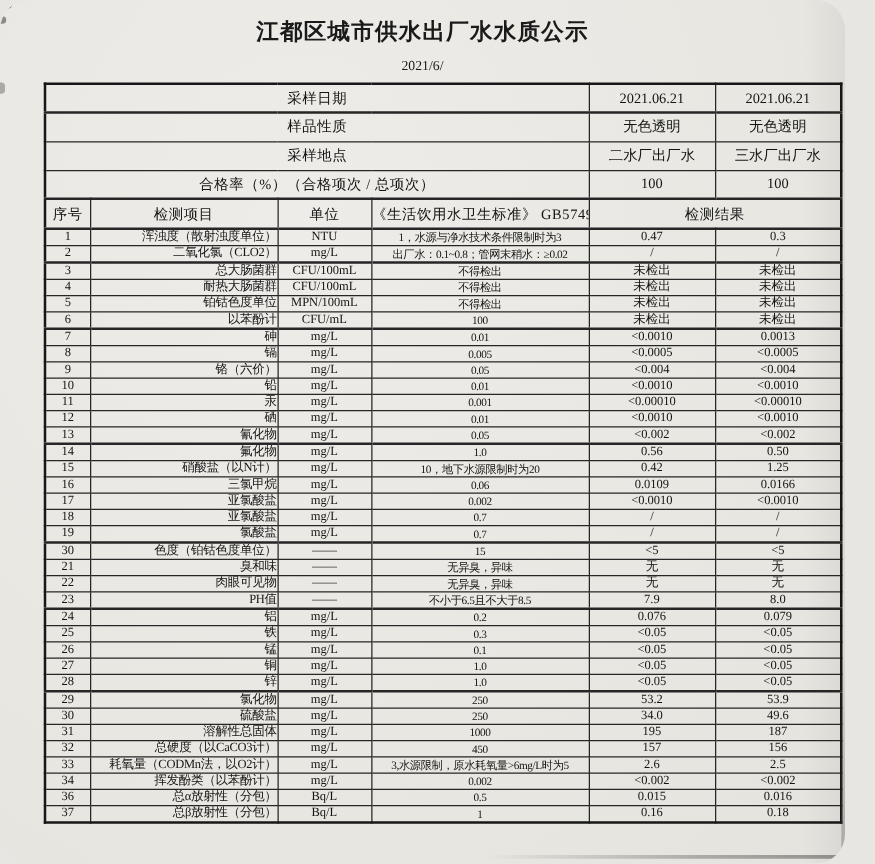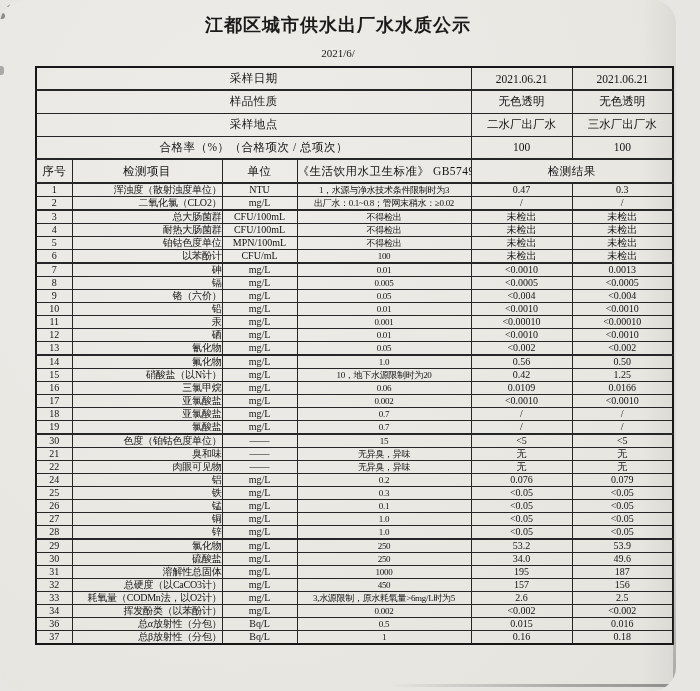--- a/index.html
+++ b/index.html
@@ -292,20 +292,28 @@
           <td>无</td>
         </tr>
         <tr class="data">
           <td>22</td>
           <td class="item">肉眼可见物</td>
           <td>——</td>
           <td class="std">无异臭，异味</td>
           <td>无</td>
           <td>无</td>
         </tr>
+        <tr class="data tkb">
+          <td>23</td>
+          <td class="item">PH值</td>
+          <td>——</td>
+          <td class="std">不小于6.5且不大于8.5</td>
+          <td>7.9</td>
+          <td>8.0</td>
+        </tr>
         <tr class="data">
           <td>24</td>
           <td class="item">铝</td>
           <td>mg/L</td>
           <td class="std">0.2</td>
           <td>0.076</td>
           <td>0.079</td>
         </tr>
         <tr class="data">
           <td>25</td>

